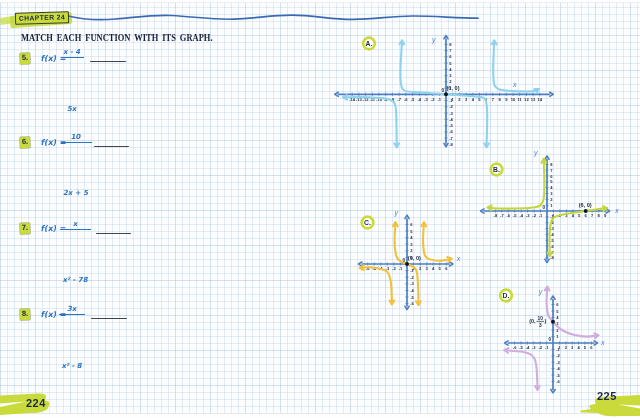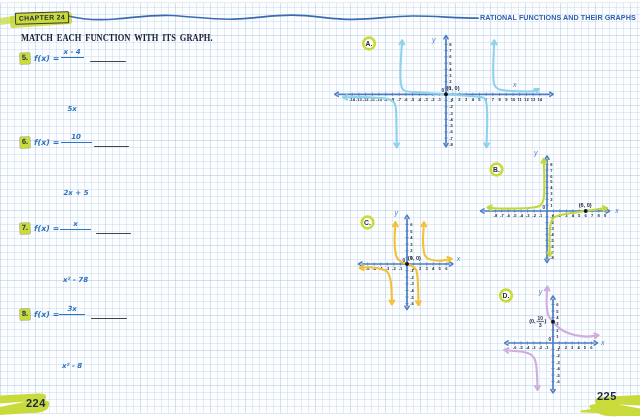--- a/index.html
+++ b/index.html
@@ -47,21 +47,21 @@
   
   .problem{z-index:3;}
   .pbadge{
     position:absolute; left:0; top:0; width:10px; height:10.5px;
     background:#c9da3b; color:#1c2742; font-weight:bold; font-size:7.5px;
     line-height:10.5px; text-align:center; border-radius:1px;
     transform:rotate(-2deg);
     box-shadow:0 0 0 0.6px rgba(105,115,35,0.55);
   }
   .lhs{
-    position:absolute; left:14px; top:1.5px;
+    position:absolute; left:21px; top:1.5px;
     color:#2e72c4; font-size:7.8px; font-style:italic; font-weight:bold;
     letter-spacing:0.1px;
     font-family:"DejaVu Sans", sans-serif;
   }
   .frac{
     position:absolute; display:inline-block; text-align:center;
     color:#2e72c4; font-style:italic; font-weight:bold;
     font-family:"DejaVu Sans", sans-serif; font-size:7px; line-height:7.5px;
   }
   .frac .num{display:block; padding:0 3px 0.5px 3px; border-bottom:1.1px solid #2e72c4;}
@@ -82,21 +82,20 @@
 
   <div class="abs" style="left:0;top:0;width:640px;height:2px;background:#ffffff;border-bottom:1px solid rgba(140,150,170,0.18);z-index:1;"></div>
   <div class="abs" style="left:0;top:413px;width:640px;height:5px;background:#fefefe;border-top:1px solid rgba(140,150,170,0.22);z-index:1;"></div>
 
   <div class="abs" id="chapter-smear"></div>
   <div class="abs" id="chapter-smear2"></div>
   <div class="abs" id="chapter-badge">CHAPTER 24</div>
   <svg class="abs" style="left:64px;top:10px;z-index:2;" width="420" height="14" viewBox="0 0 420 14">
     <path d="M4,6 C18,9.5 34,10.5 52,9 C75,7 88,4.5 108,5.5 C130,6.7 148,9.8 170,9.2 C192,8.6 206,5.2 228,5.2 C250,5.2 266,9.2 288,9.4 C310,9.6 326,6.2 348,6 C370,5.8 392,8.2 414,8.2" fill="none" stroke="#3b6ab2" stroke-width="1.7" stroke-linecap="round"></path>
   </svg>
-  <div class="abs" id="header-title">RATIONAL FUNCTIONS AND THEIR GRAPHS</div>
 
   <div class="abs" id="instruction">MATCH EACH FUNCTION WITH ITS GRAPH.</div>
 
   <div class="abs problem" style="left:20px;top:52.5px;width:130px;height:14px;">
     <span class="pbadge">5.</span>
     <span class="lhs">f(x) =</span>
     <span class="frac" style="left:40.5px;top:-3.5px;">
       <span class="num">x - 4</span>
       <span class="den">5x</span>
     </span>

